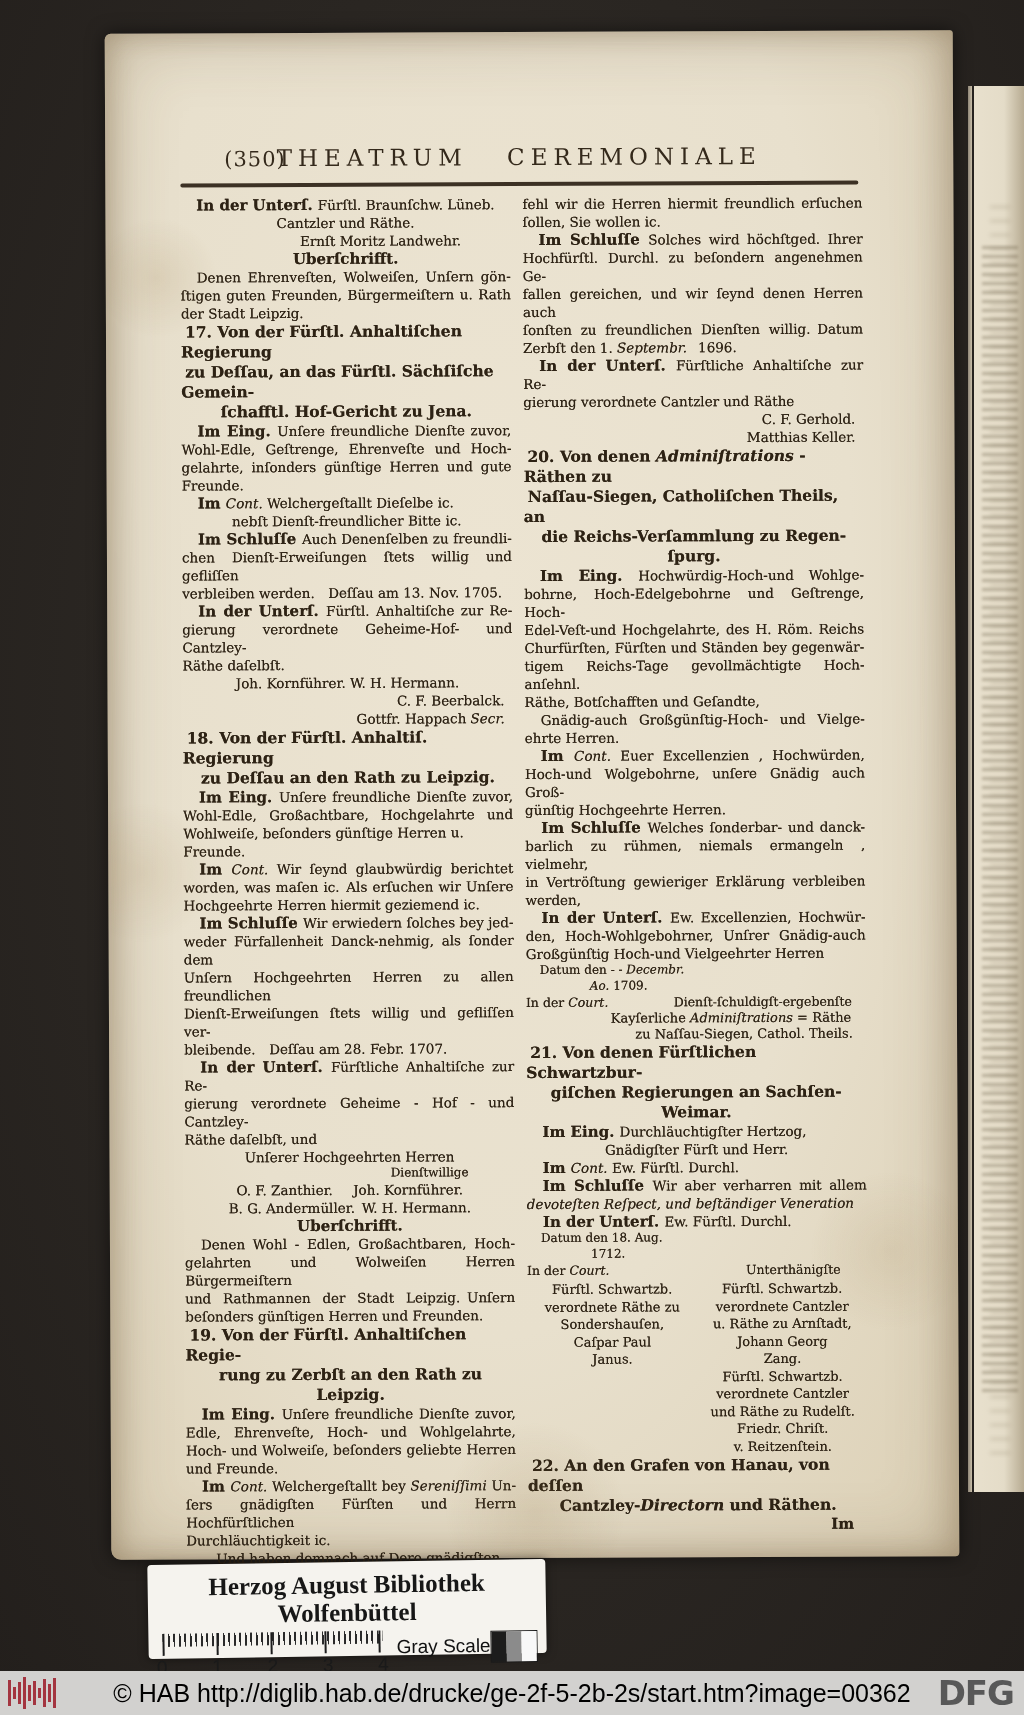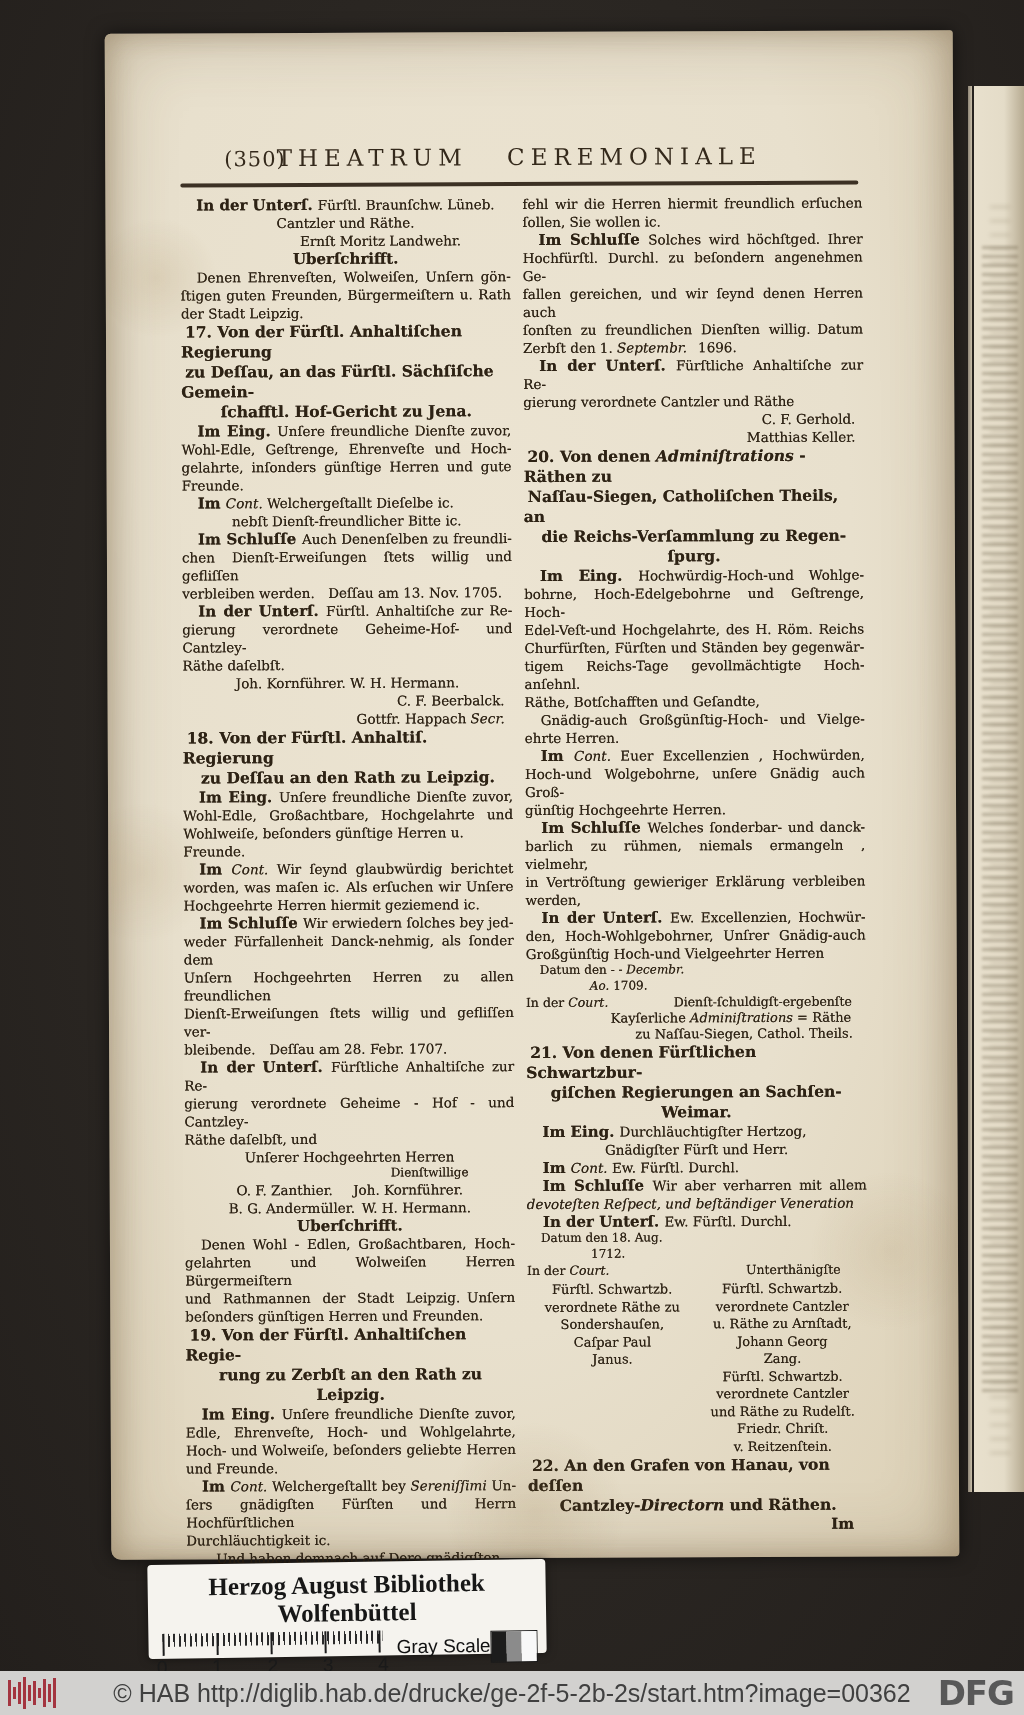--- a/index.html
+++ b/index.html
@@ -81,21 +81,21 @@
   
   .bottombar{position:absolute;left:0;bottom:0;width:1024px;height:44px;background:#d2d1cf;
              display:flex;align-items:center;}
   .hablogo{position:absolute;left:8px;top:5px;height:34px;display:flex;align-items:center;gap:2px;}
   .hablogo i{display:block;width:3px;background:#a43540;}
   .hablogo i:nth-child(1){height:26px;} .hablogo i:nth-child(2){height:12px;}
   .hablogo i:nth-child(3){height:22px;} .hablogo i:nth-child(4){height:32px;}
   .hablogo i:nth-child(5){height:16px;} .hablogo i:nth-child(6){height:24px;}
   .hablogo i:nth-child(7){height:10px;} .hablogo i:nth-child(8){height:28px;}
   .hablogo i:nth-child(9){height:18px;} .hablogo i:nth-child(10){height:30px;}
-  .url{flex:1;text-align:center;font-family:"Liberation Sans", sans-serif;font-size:25px;color:#404040;}
+  .url{flex:1;text-align:center;font-family:"Liberation Sans", sans-serif;font-size:25px;color:#000000;}
   .dfg{position:absolute;right:10px;top:2px;font-family:"DejaVu Sans", sans-serif;font-weight:bold;
        font-size:34px;color:#585858;letter-spacing:-1px;}
 </style>
 </head>
 <body>
 
 <div class="stage">
 
   <div class="page">
     <div class="pagehead">

